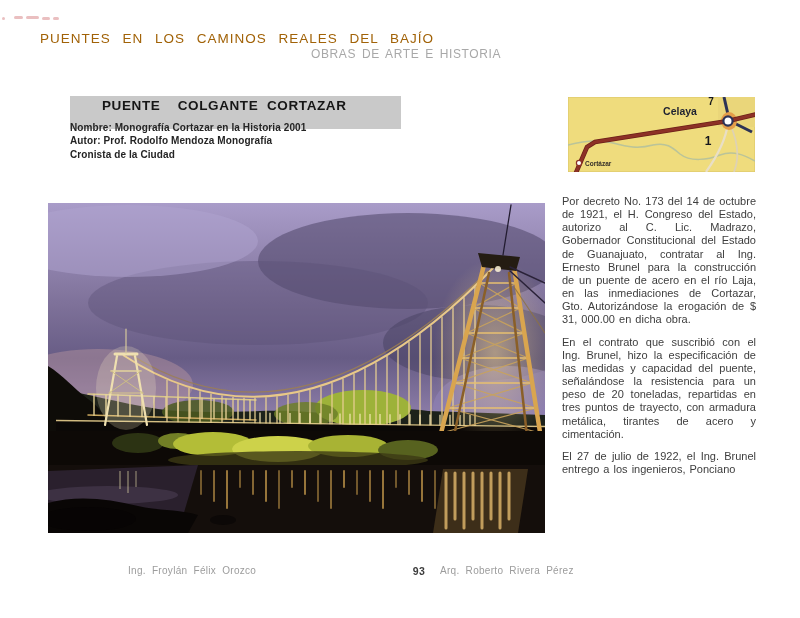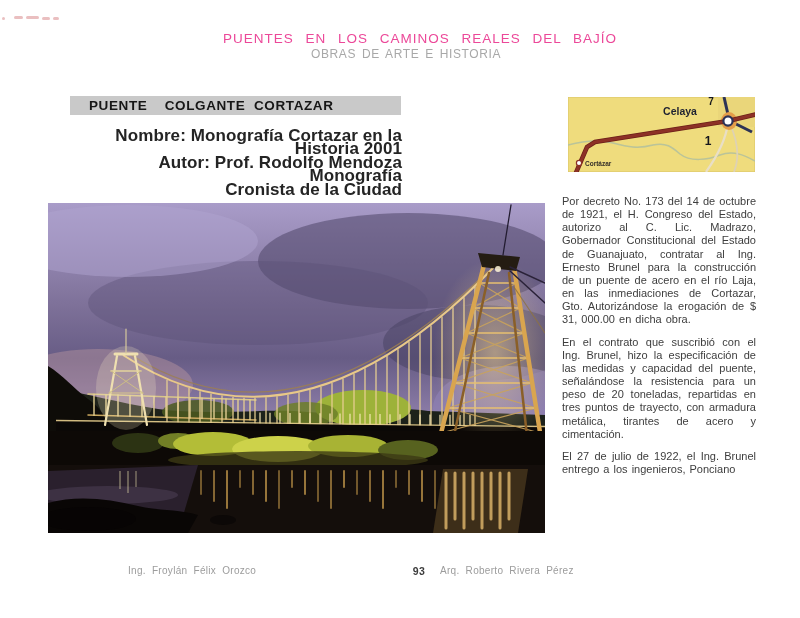--- a/index.html
+++ b/index.html
@@ -1,31 +1,31 @@
 <!DOCTYPE html>
 <html><head>
 <meta charset="utf-8">
 <style>
   html,body{margin:0;padding:0;}
   body{width:800px;height:618px;position:relative;background:#fff;
        font-family:"Liberation Sans",sans-serif;overflow:hidden;}
   .abs{position:absolute;}
   
-  .hdr-title{left:40px;top:31px;width:760px;text-align:center;font-size:13.5px;
-    color:#ec4899;letter-spacing:1px;word-spacing:7px;font-weight:400;}
+  .hdr-title{left:40px;top:31px;width:760px;text-align:left;font-size:13.5px;
+    color:#a16207;letter-spacing:1px;word-spacing:7px;font-weight:400;}
   .hdr-sub{left:31px;top:47px;width:750px;text-align:center;font-size:12px;
     color:#a8a8a8;letter-spacing:.6px;word-spacing:2px;}
   
   .smudge span{position:absolute;height:2.5px;border-radius:2px;background:rgba(214,128,130,.5);}
   
-  .bar{left:70px;top:96px;width:331px;height:19px;background:#c9c9c9;
+  .bar{left:70px;top:96px;width:331px;height:33px;background:#c9c9c9;
     font-size:13.5px;font-weight:bold;color:#161616;line-height:19px;
-    padding-left:19px;letter-spacing:.6px;white-space:pre;box-sizing:border-box;}
-  
-  .credits{left:70px;top:129px;width:332px;text-align:right;font-size:17px;
+    padding-left:32px;letter-spacing:.6px;white-space:pre;box-sizing:border-box;}
+  
+  .credits{left:70px;top:121px;width:332px;font-size:10px;
     font-weight:bold;color:#242424;line-height:13.4px;letter-spacing:.1px;}
   
   .map-frame{left:568px;top:97px;width:187px;height:75px;}
   .photo-frame{left:48px;top:203px;width:497px;height:330px;}
   svg{display:block;}
   
   .article{left:562px;top:195px;width:194px;font-size:11px;line-height:13.15px;
     color:#3d3d3d;text-align:justify;}
   .article p{margin:0 0 9px 0;word-spacing:1px;}
   

